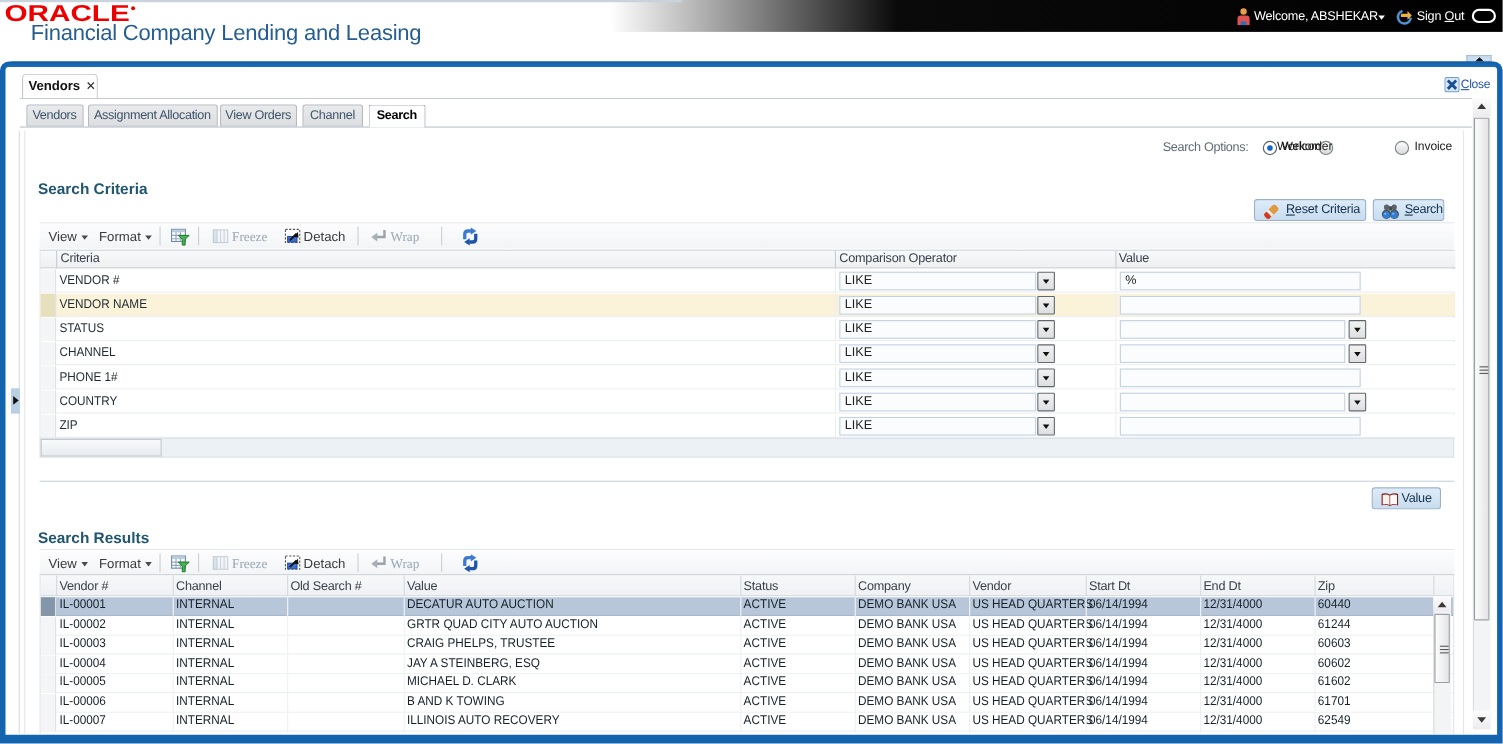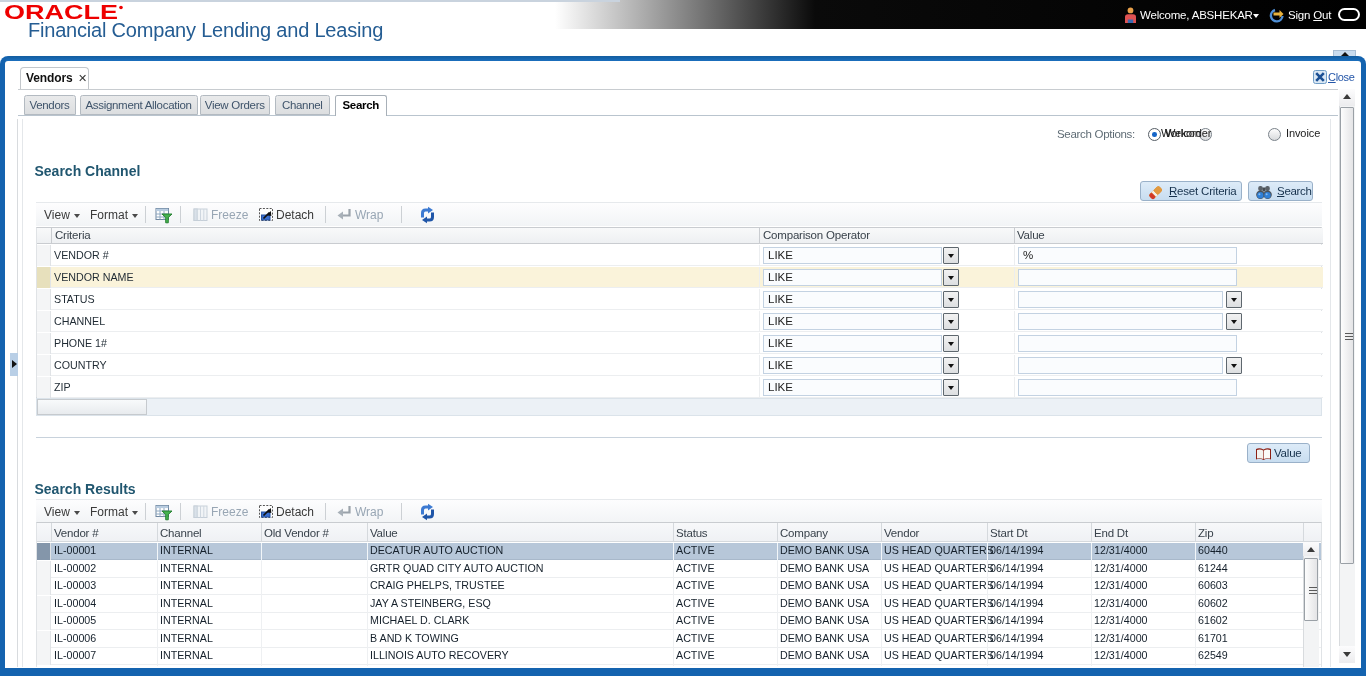--- a/index.html
+++ b/index.html
@@ -21,21 +21,21 @@
 .tab2.active { background:#fff; color:#000; font-weight:bold; border-bottom:none;
   height:21px; z-index:5; border-color:#a8b0b8; }
 .btn { position:absolute; border:1px solid #9ab1c9; border-radius:3px; white-space:nowrap; font-size:11.5px; letter-spacing:-0.2px;
   background:linear-gradient(#ddebf8,#c8ddf0); color:#17324d; }
 .hdrtxt { font-weight:bold; font-size:14px; color:#20566f; position:absolute; }
 .toolbar { position:absolute; left:36px; width:1286px; height:24px;
   background:linear-gradient(#fdfdfe,#f2f4f6); border-top:1px solid #e6e9ec; }
 .ti { position:absolute; top:4px; }
 .tsep { position:absolute; top:3px; width:1px; height:17px; background:#ccd0d4; }
 .ttext { font-size:12px; color:#3a3a3a; }
-.tgray { font-size:12px; color:#98a6b4; }
+.tgray { font-size:12px; color:#98a6b4;font-family:Liberation Serif, serif; }
 .caret { display:inline-block; width:0; height:0; border-left:3.5px solid transparent;
   border-right:3.5px solid transparent; border-top:4px solid #4a4a4a; margin-left:4px;
   vertical-align:middle; }
 .ginput { position:absolute; height:17px; background:#fafcfe; border:1px solid #c3d2e2;
   font-size:11.5px; color:#222; line-height:15px; padding-left:4px; }
 .gbtn { position:absolute; height:17px; width:16px;
   background:linear-gradient(#f2f2f2,#dddfe1); border:1px solid #5e676e; border-radius:1px; }
 .gbtn:after { content:""; position:absolute; left:3.5px; top:6px; width:0; height:0;
   border-left:3.5px solid transparent; border-right:3.5px solid transparent;
   border-top:4.5px solid #111; }
@@ -91,21 +91,21 @@
 <div class="vline" style="left:1330px;top:119px;height:548px;background:#e4e7ea;"></div>
 <div class="abs" style="left:1057px;top:128px;font-size:11.5px;letter-spacing:-0.3px;color:#5f6c75;">Search Options:</div>
 <div class="abs" style="left:1148px;top:128px;width:13px;height:13px;border-radius:50%;border:1px solid #565e66;background:#fff;">
     <div class="abs" style="left:3.2px;top:3.2px;width:4.6px;height:4.6px;border-radius:50%;background:#1565c8;"></div>
   </div>
 <div class="abs" style="left:1165px;top:127px;font-size:11px;letter-spacing:-0.1px;color:#1a1a1a;">Welcome</div>
 <div class="abs" style="left:1199px;top:128px;width:13px;height:13px;border-radius:50%;border:1px solid #7a828a;background:linear-gradient(#fdfdfd,#d8dadc);"></div>
 <div class="abs" style="left:1161px;top:127px;font-size:11px;letter-spacing:-0.1px;color:#1a1a1a;">Workorder</div>
 <div class="abs" style="left:1268px;top:128px;width:13px;height:13px;border-radius:50%;border:1px solid #7a828a;background:linear-gradient(#fdfdfd,#d8dadc);"></div>
 <div class="abs" style="left:1286px;top:127px;font-size:11px;letter-spacing:-0.1px;color:#1a1a1a;">Invoice</div>
-<div class="hdrtxt" style="left:34.5px;top:163px;">Search Channel</div>
+<div class="hdrtxt" style="left:34.5px;top:163px;">Search Criteria</div>
 <div class="btn" style="left:1140px;top:181px;width:102px;height:20px;">
     <svg width="17" height="17" viewBox="0 0 17 17" style="position:absolute;left:6px;top:1.5px;">
 <g transform="rotate(-45 8.5 8.5)">
 <rect x="1.5" y="5.5" width="14" height="6.4" rx="2.2" fill="#e08820"></rect>
 <rect x="1.5" y="5.5" width="4.3" height="6.4" rx="2" fill="#d23a28"></rect>
 <rect x="5.8" y="5.5" width="2.6" height="6.4" fill="#f4f0ea"></rect>
 <rect x="8.4" y="5.5" width="7.1" height="6.4" rx="2.2" fill="#e29a40"></rect>
 </g>
     </svg>
     <div class="abs" style="left:28px;top:3px;"><span style="text-decoration:underline">R</span>eset Criteria</div>
@@ -288,21 +288,21 @@
 <path d="M14.5 6.5 L14.5 11 Q14.5 14 11.5 14 L8.5 14" stroke="#1e55a8" stroke-width="3" fill="none"></path>
 <path d="M9 10.6 L4 14 L9 17.2 Z" fill="#1e55a8"></path>
 </svg></div>
   </div>
 <div class="abs" style="left:36px;top:522px;width:1286px;height:145px;border-top:1px solid #c9ccd0;border-left:1px solid #e0e3e6;border-right:1px solid #e0e3e6;overflow:hidden;">
     <div class="abs" style="left:0;top:0;width:1286px;height:19px;background:linear-gradient(#f7f8fa,#eff1f4);border-bottom:1px solid #d5d9dd;"></div>
     <div class="hcell abs" style="left:17px;top:4px;">Vendor #</div>
     <div class="vline" style="left:14px;top:0;height:19px;background:#d5d9dd;"></div>
     <div class="hcell abs" style="left:123px;top:4px;">Channel</div>
     <div class="vline" style="left:120px;top:0;height:19px;background:#d5d9dd;"></div>
-    <div class="hcell abs" style="left:227px;top:4px;">Old Vendor #</div>
+    <div class="hcell abs" style="left:227px;top:4px;">Old Search #</div>
     <div class="vline" style="left:224px;top:0;height:19px;background:#d5d9dd;"></div>
     <div class="hcell abs" style="left:333px;top:4px;">Value</div>
     <div class="vline" style="left:330px;top:0;height:19px;background:#d5d9dd;"></div>
     <div class="hcell abs" style="left:639px;top:4px;">Status</div>
     <div class="vline" style="left:636px;top:0;height:19px;background:#d5d9dd;"></div>
     <div class="hcell abs" style="left:743px;top:4px;">Company</div>
     <div class="vline" style="left:740px;top:0;height:19px;background:#d5d9dd;"></div>
     <div class="hcell abs" style="left:847px;top:4px;">Vendor</div>
     <div class="vline" style="left:844px;top:0;height:19px;background:#d5d9dd;"></div>
     <div class="hcell abs" style="left:953px;top:4px;">Start Dt</div>

